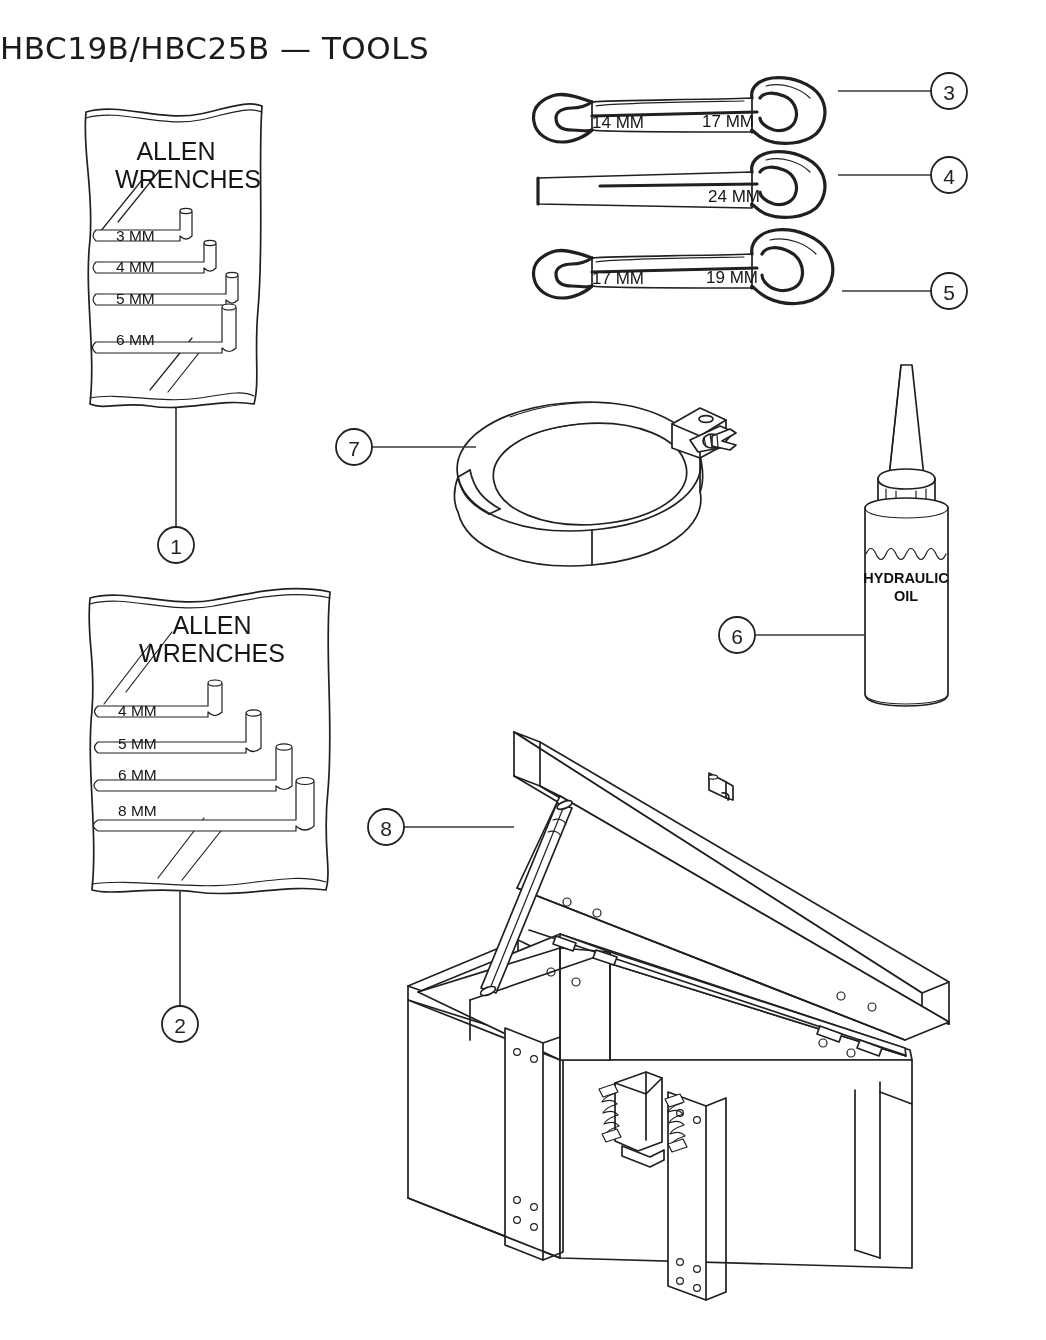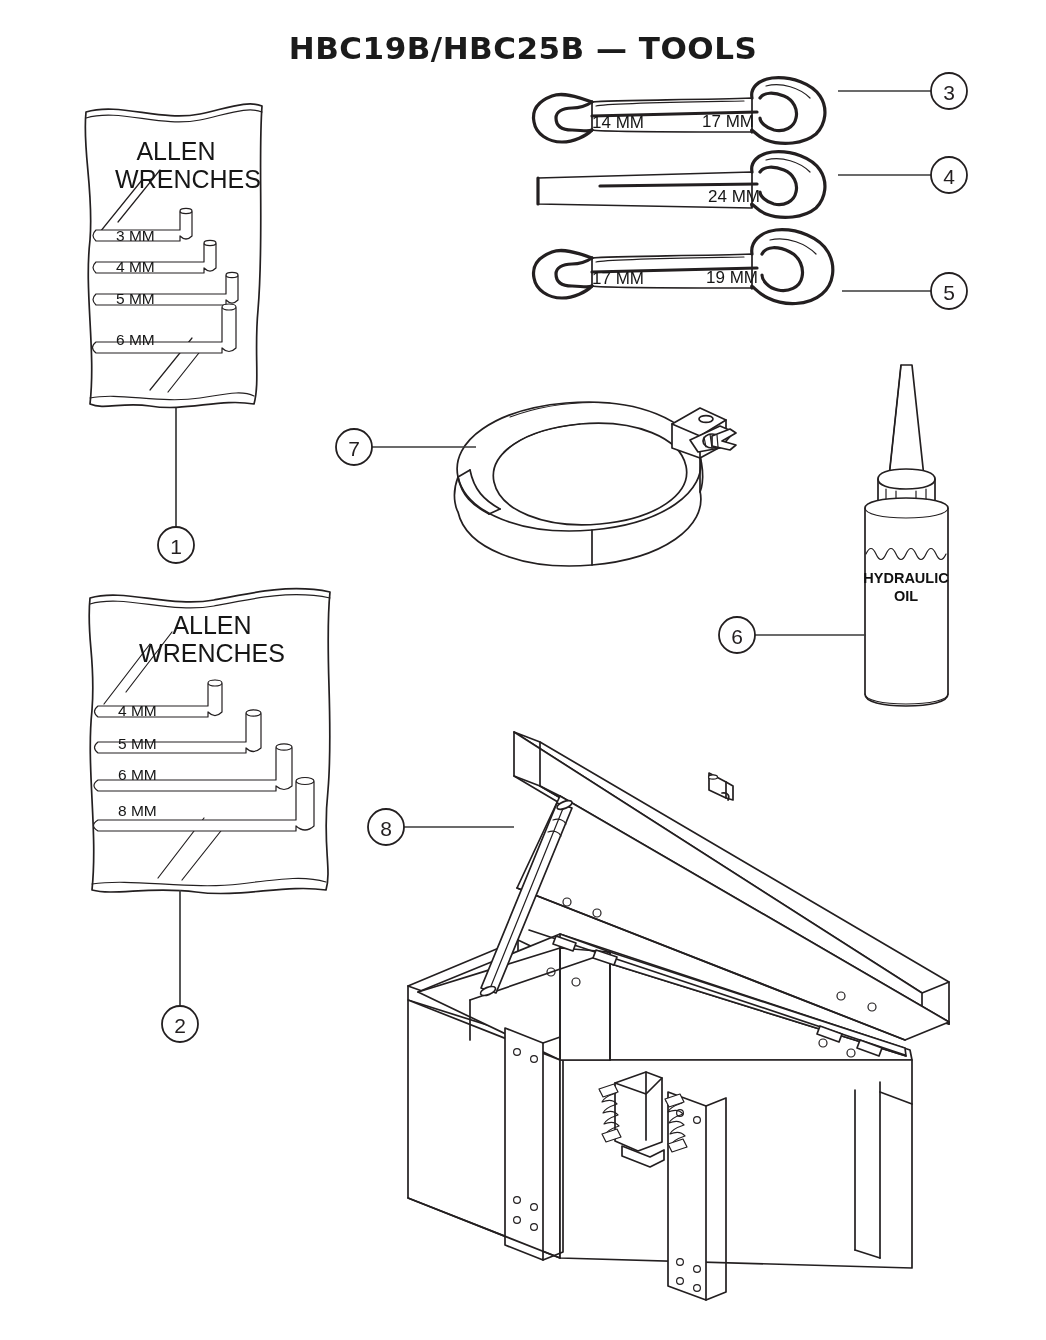--- a/index.html
+++ b/index.html
@@ -15,23 +15,22 @@
     width: 1046px;
     height: 1340px;
     background: #ffffff;
     overflow: hidden;
   }
   #page-title {
     position: absolute;
     left: 0;
     top: 30px;
     width: 1046px;
-    text-align: center;
     font-size: 31px;
-    font-weight: bold;
+    font-weight: normal;
     letter-spacing: 0.5px;
     color: #1b1b1b;
     font-family: "DejaVu Sans", sans-serif;
   }
   svg.art {
     position: absolute;
     left: 0;
     top: 0;
     width: 1046px;
     height: 1340px;

